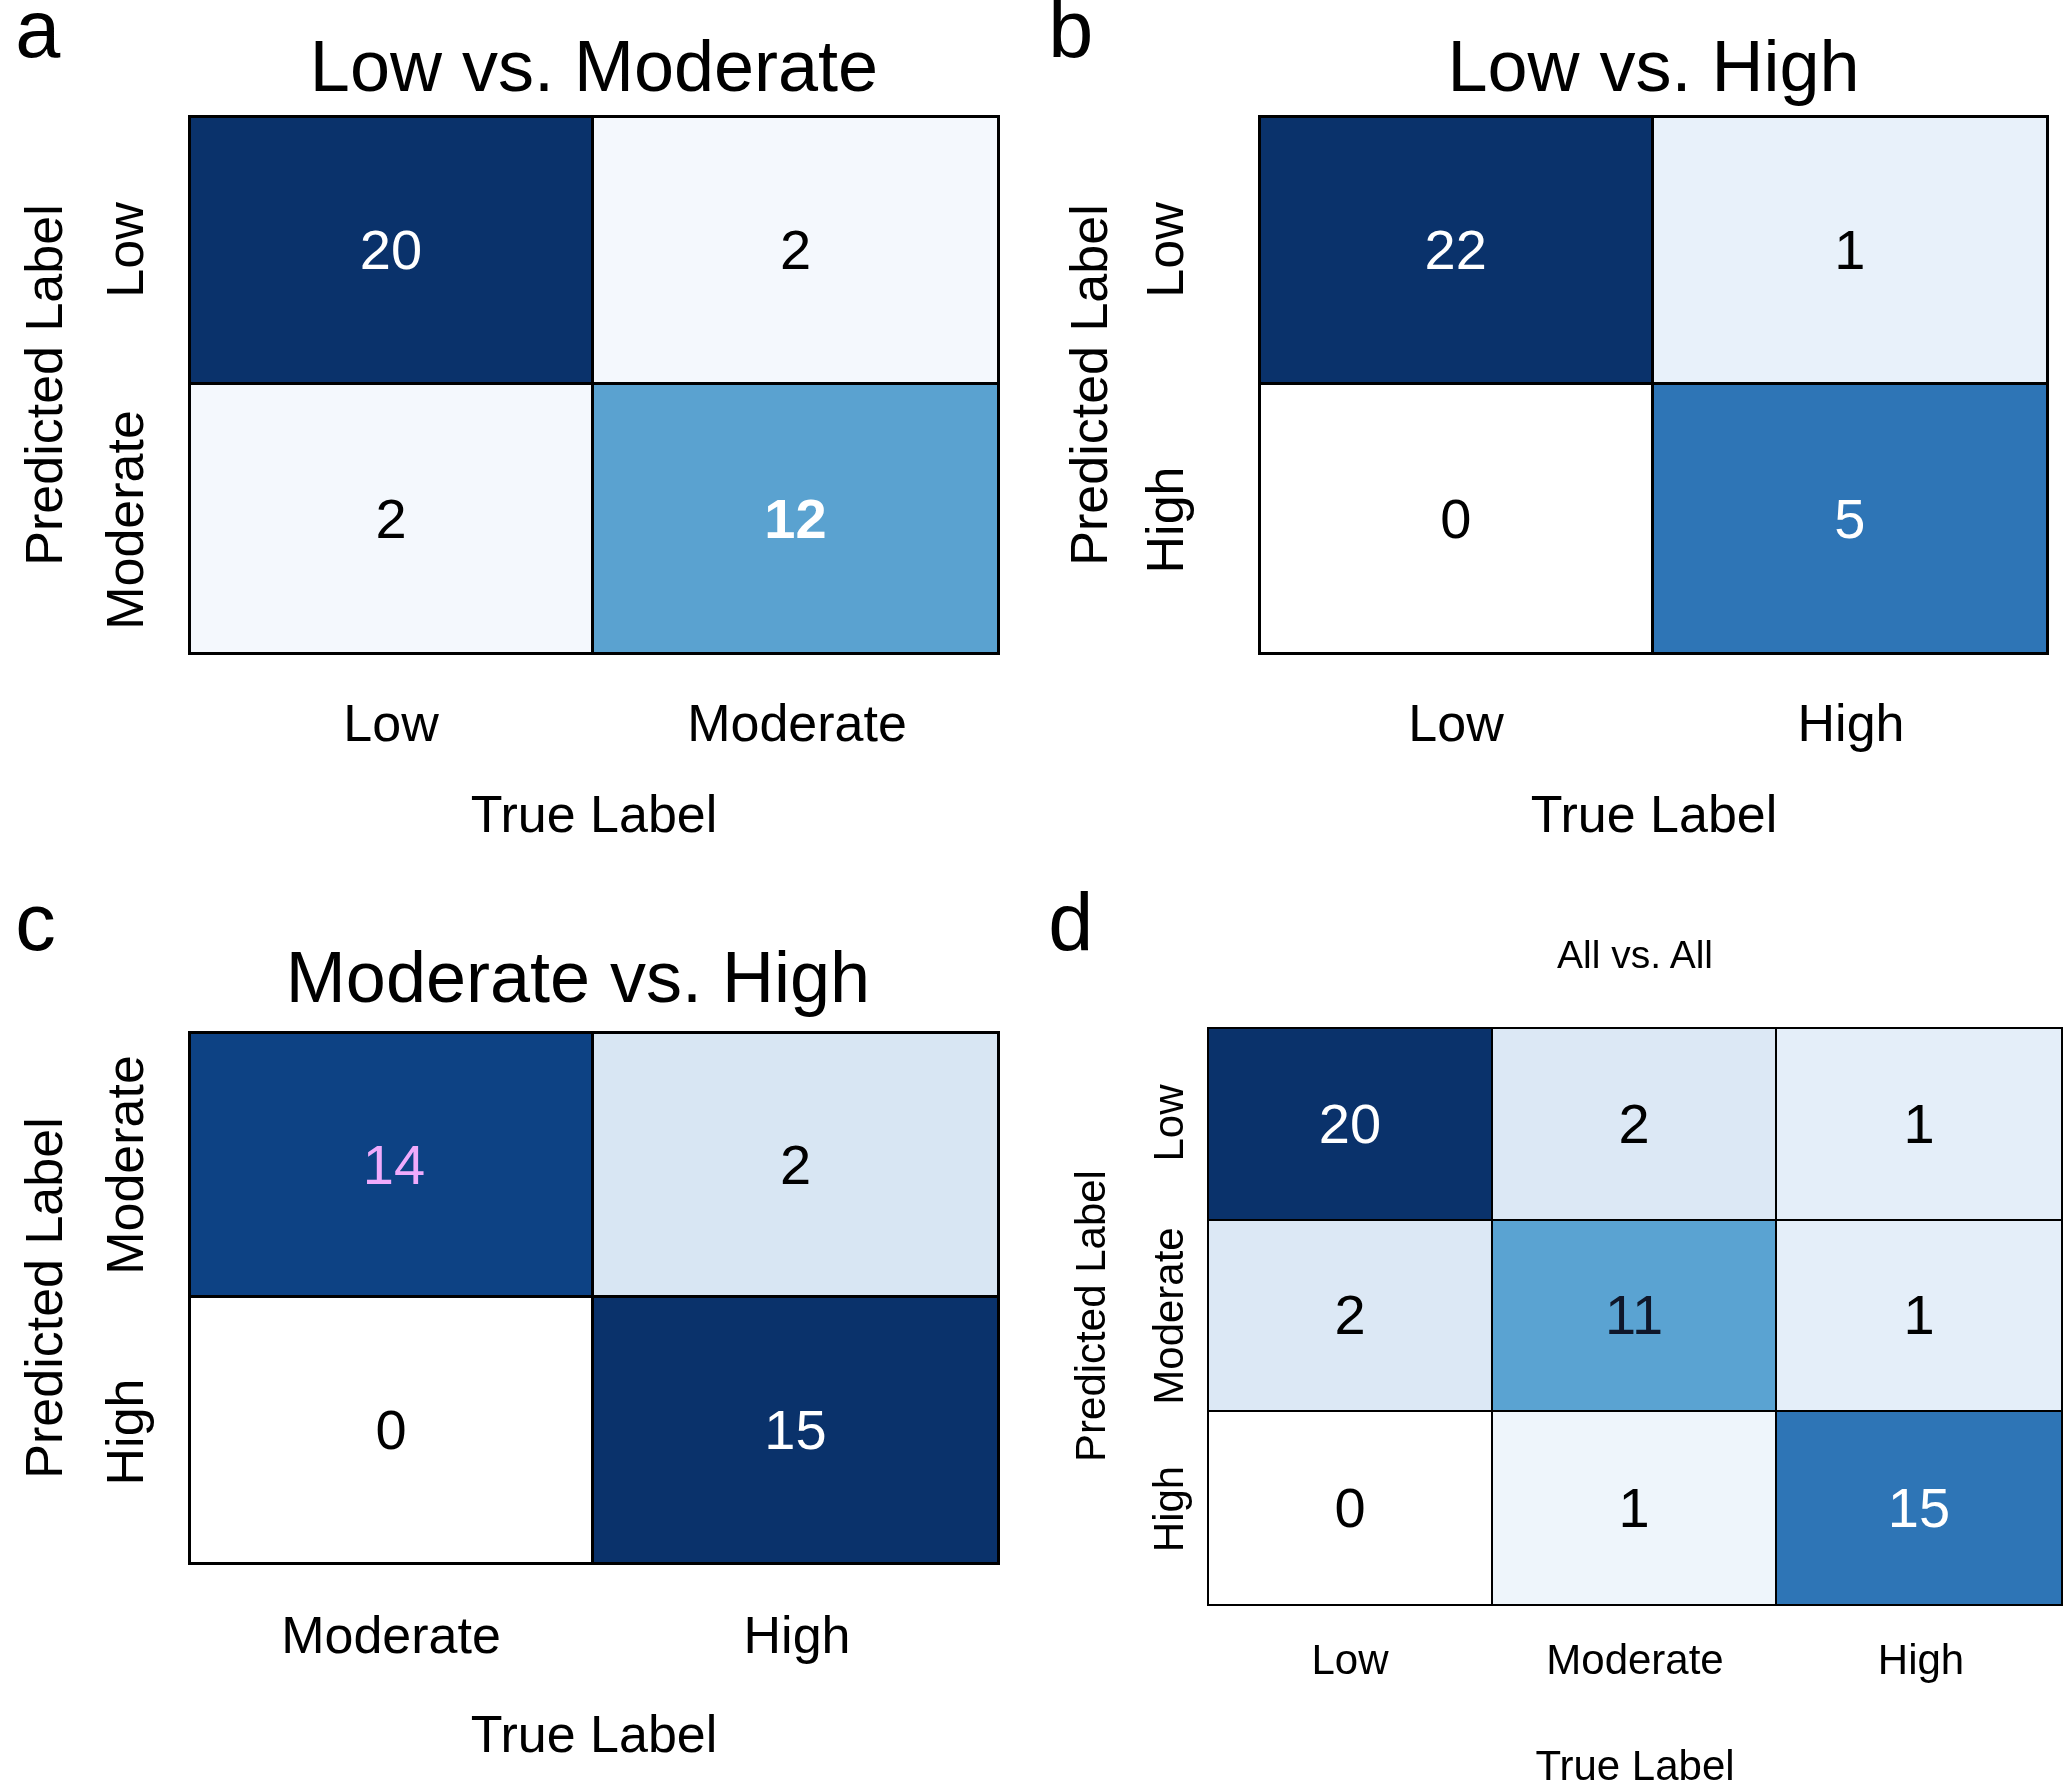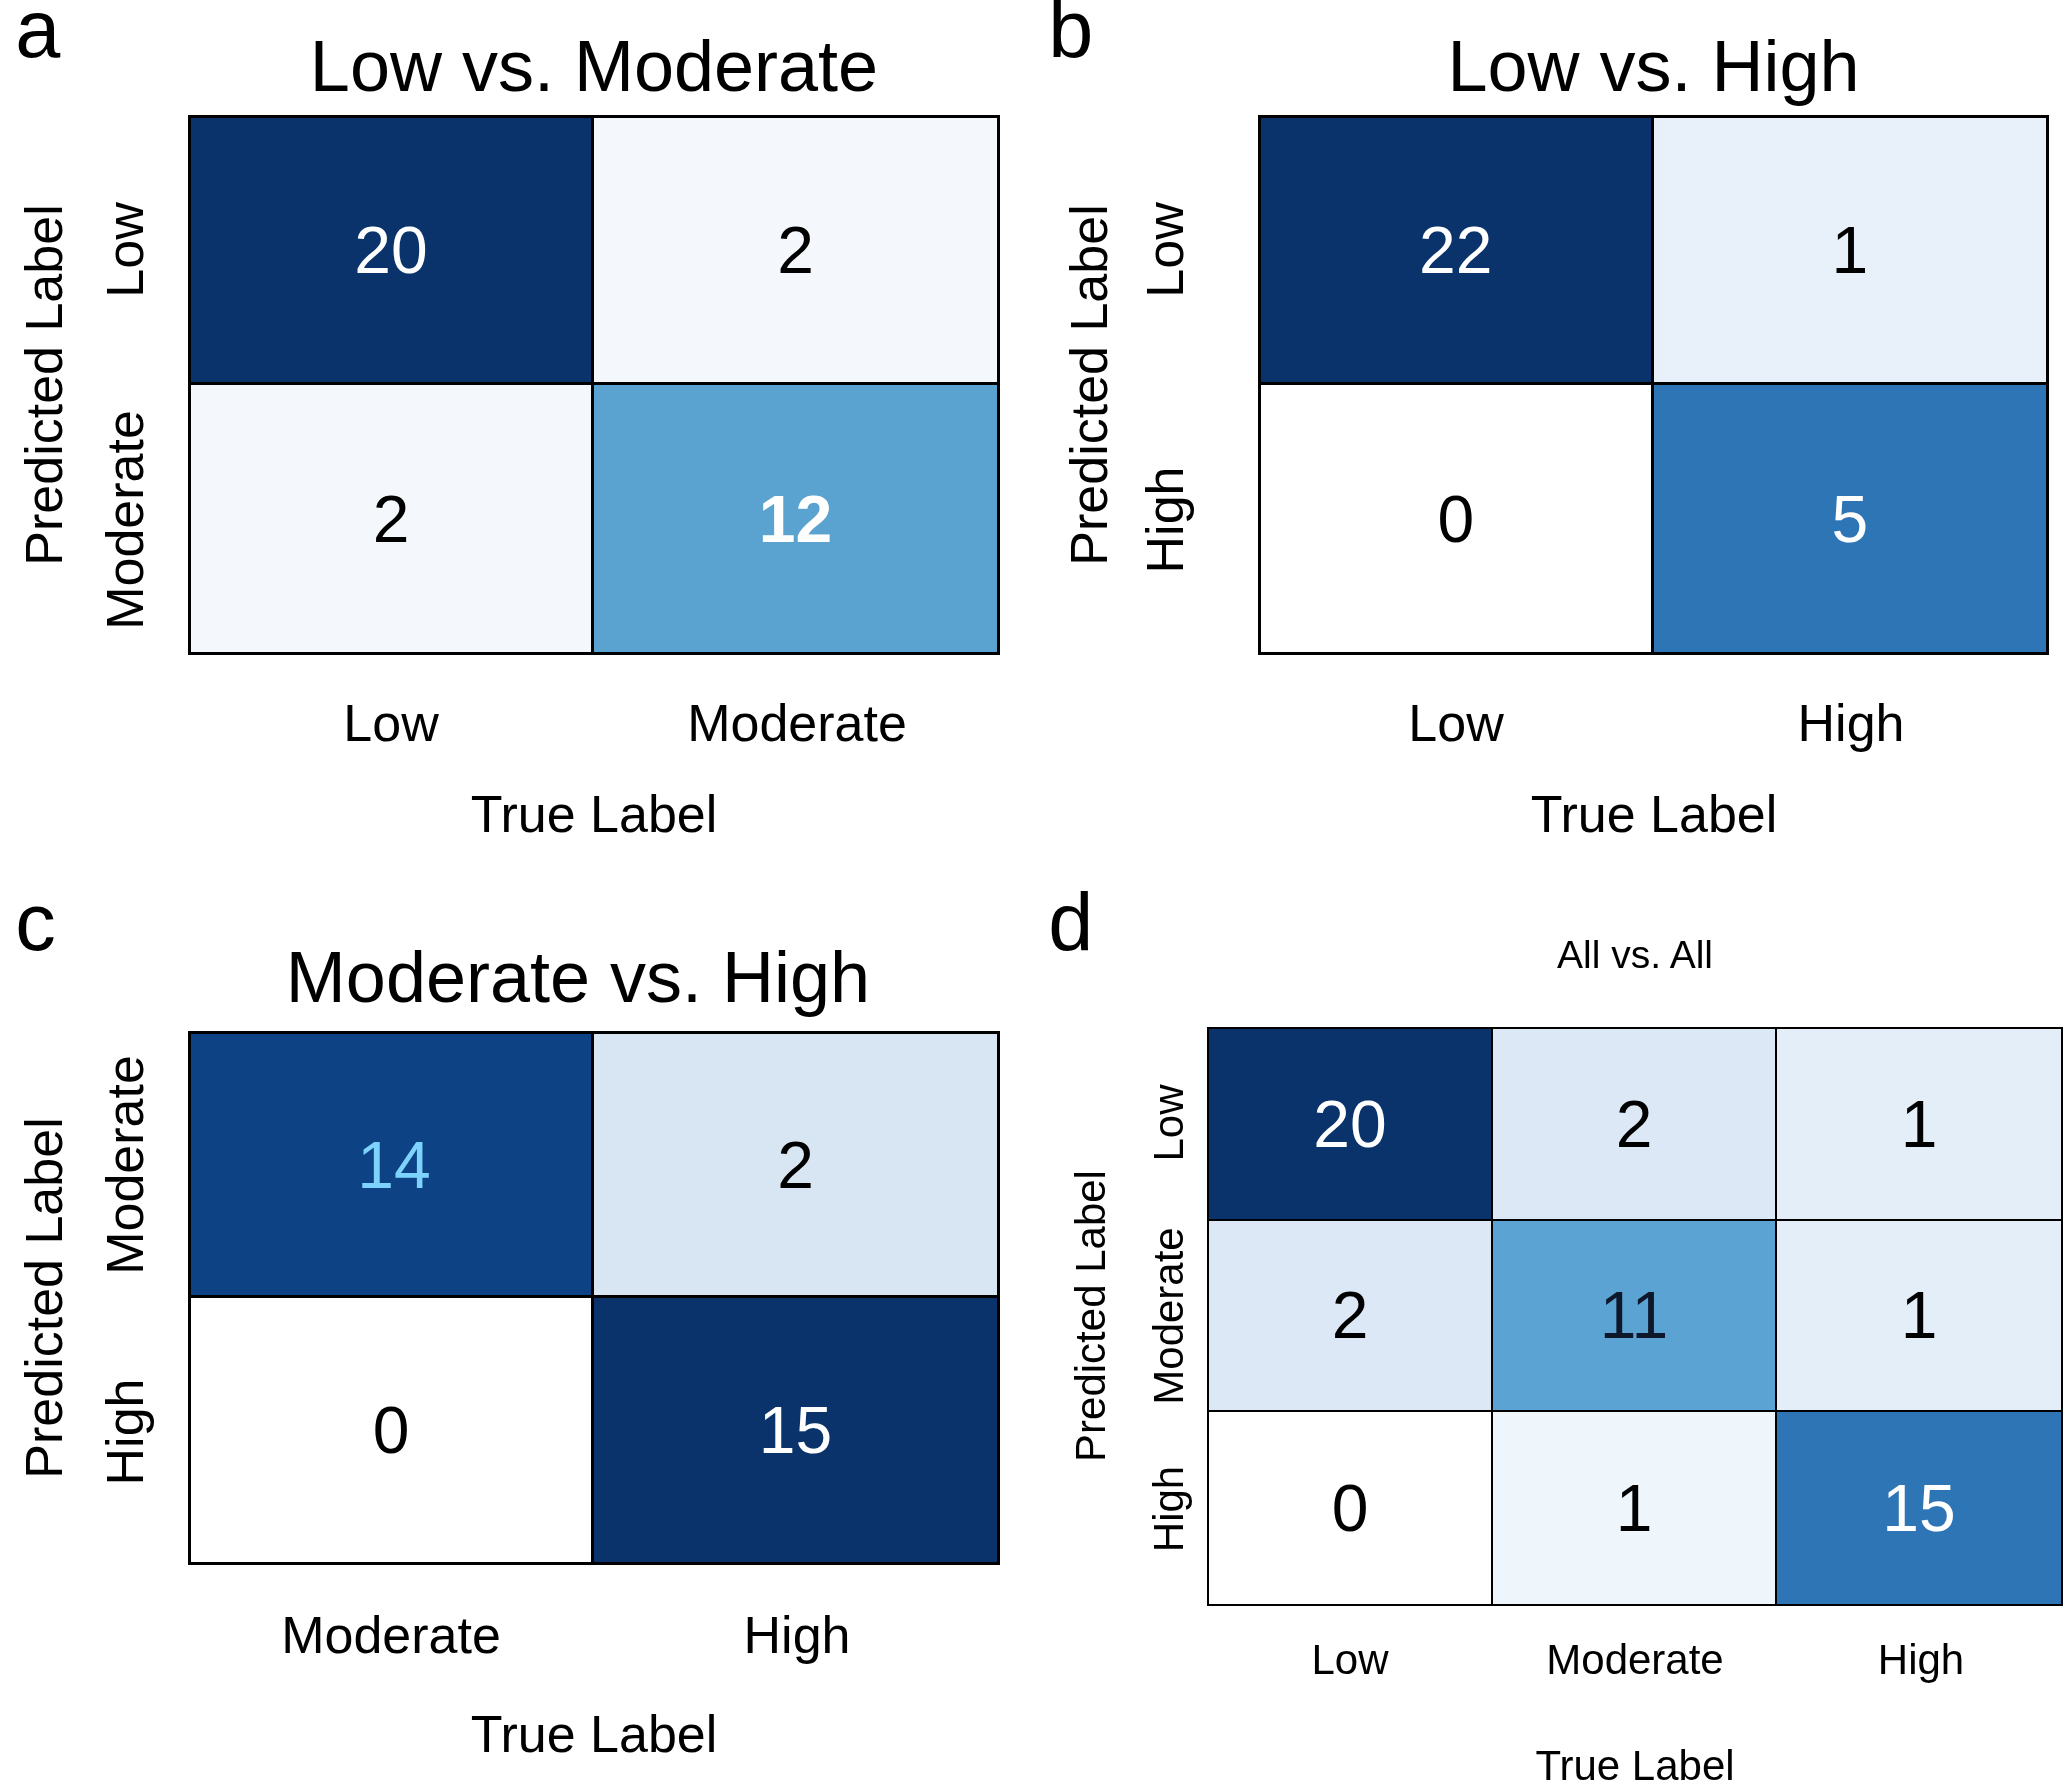--- a/index.html
+++ b/index.html
@@ -43,21 +43,21 @@
     border: 3.1px solid #000000;
     box-sizing: border-box;
     background: #ffffff;
   }
   .matrix.two { grid-template-columns: 1fr 1fr; grid-template-rows: 1fr 1fr; }
   .matrix.three { grid-template-columns: 1fr 1fr 1fr; grid-template-rows: 1fr 1fr 1fr; }
   .cell {
     display: flex;
     align-items: center;
     justify-content: center;
-    font-size: 66px;
+    font-size: 56px;
     line-height: 1;
     box-sizing: border-box;
   }
   .matrix.two .cell.br, .matrix.three .cell.br { border-right: 3.1px solid #000000; }
   .matrix.two .cell.bb, .matrix.three .cell.bb { border-bottom: 3.1px solid #000000; }
   .matrix.three .cell.br { border-right: 2.6px solid #000000; }
   .matrix.three .cell.bb { border-bottom: 2.6px solid #000000; }
   #panel-d .matrix { border-width: 2.6px; }
 
   .vtick, .ylab {
@@ -161,21 +161,21 @@
     <div class="xlab">True Label</div>
   </div>
 
   <div class="panel" id="panel-c">
     <div class="letter">c</div>
     <div class="title">Moderate vs. High</div>
     <div class="ylab">Predicted Label</div>
     <div class="vtick r0">Moderate</div>
     <div class="vtick r1">High</div>
     <div class="matrix two">
-      <div class="cell br bb" style="background-color: rgb(13, 66, 132); color: #7dd3fc; padding-left: 6px;">14</div>
+      <div class="cell br bb" style="background-color: rgb(13, 66, 132); color: #f0abfc; padding-left: 6px;">14</div>
       <div class="cell bb" style="background-color: rgb(216, 230, 243); color: rgb(0, 0, 0);">2</div>
       <div class="cell br" style="background-color: rgb(255, 255, 255); color: rgb(0, 0, 0);">0</div>
       <div class="cell" style="background-color: rgb(10, 50, 107); color: rgb(255, 255, 255);">15</div>
     </div>
     <div class="htick c0">Moderate</div>
     <div class="htick c1">High</div>
     <div class="xlab">True Label</div>
   </div>
 
   <div class="panel" id="panel-d">

